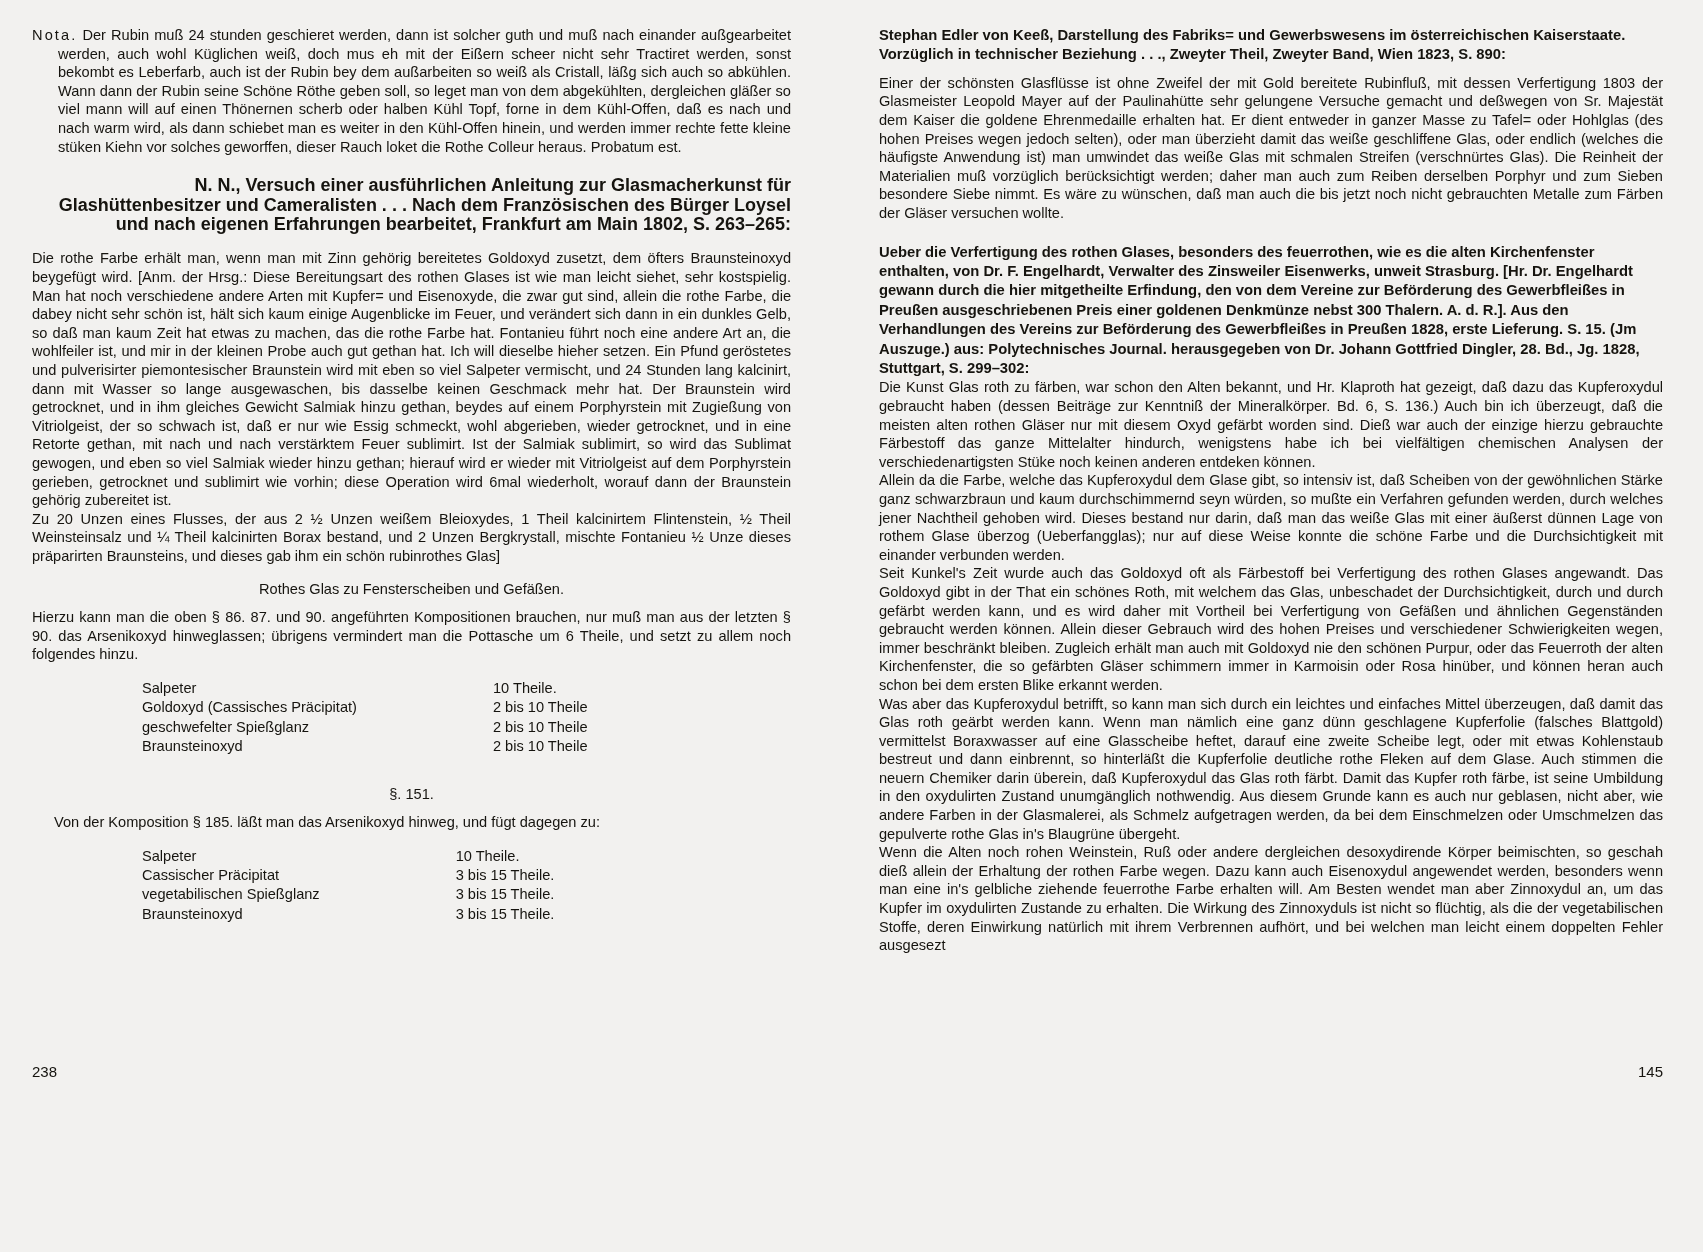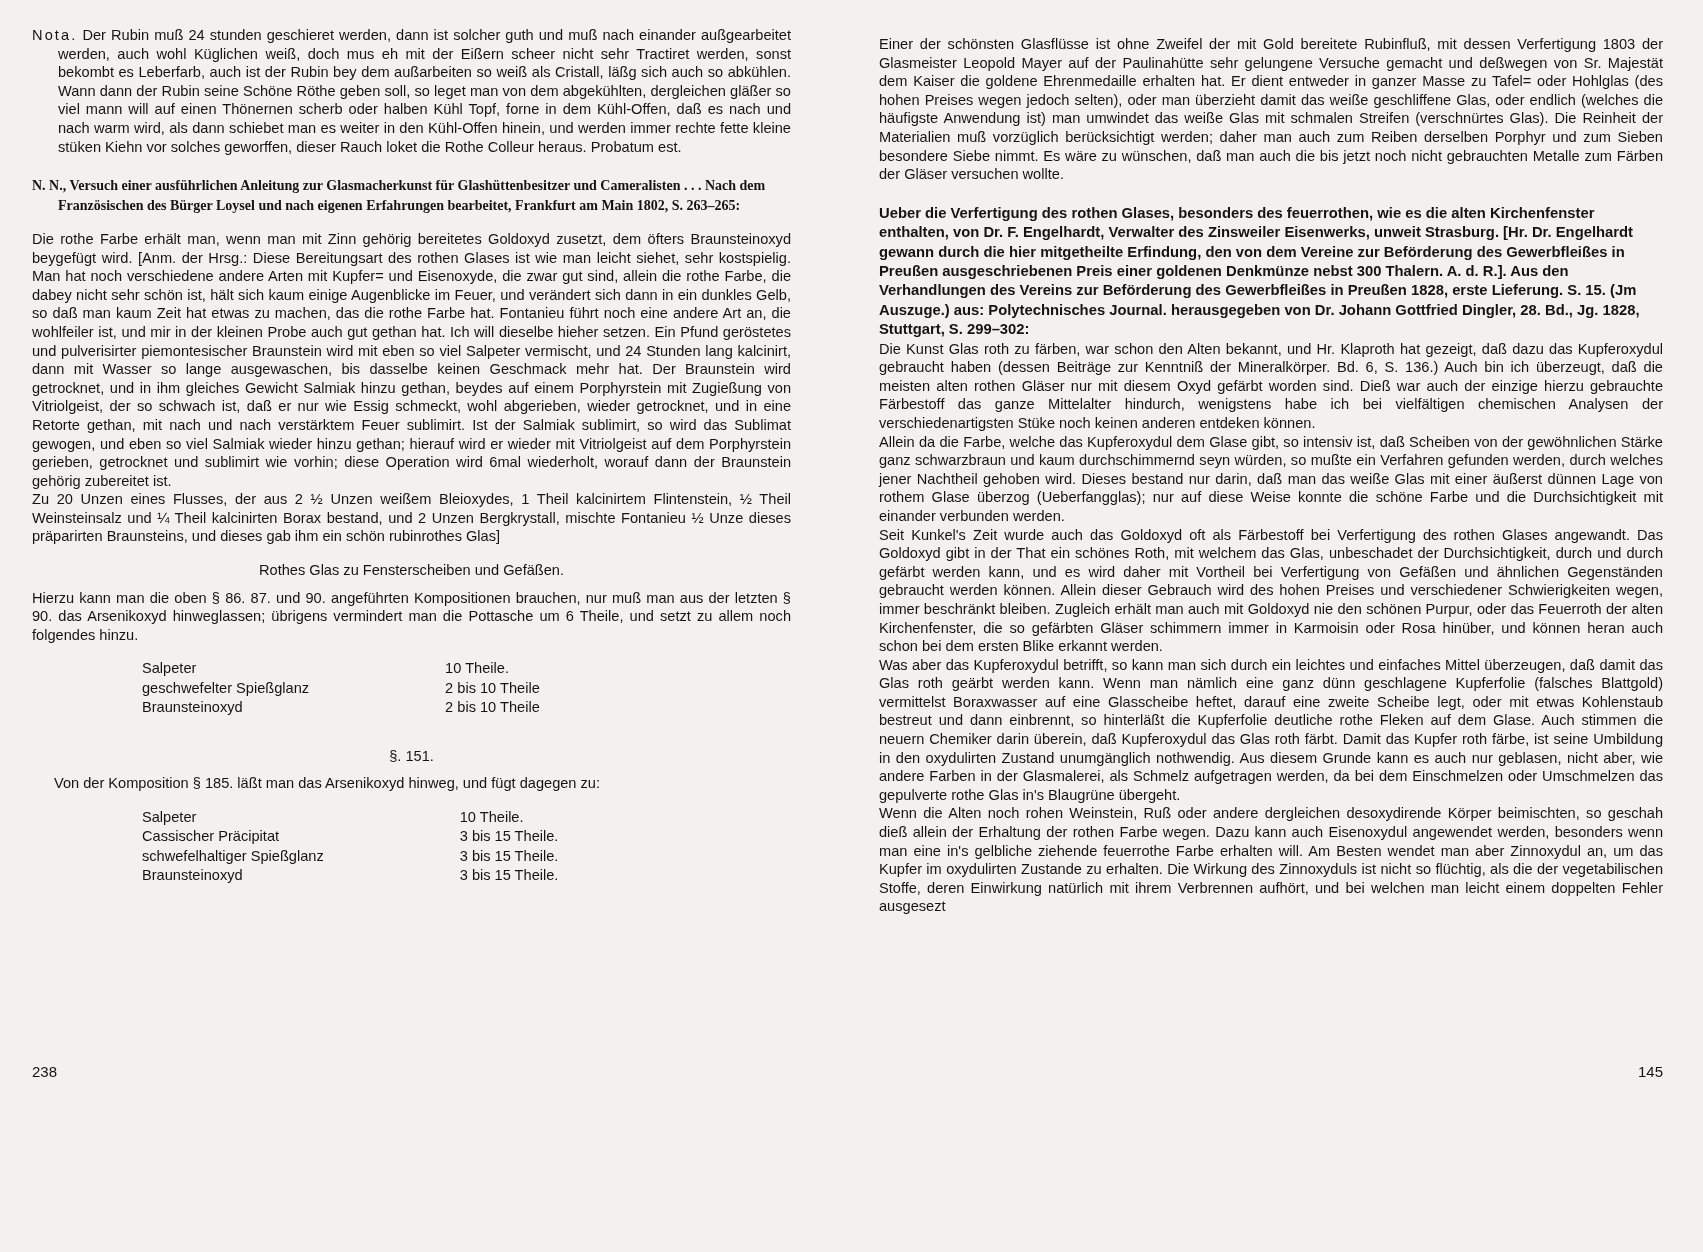--- a/index.html
+++ b/index.html
@@ -43,26 +43,25 @@
   }
   .para {
     margin-bottom: 0px;
   }
   .hang {
     padding-left: 26px;
     text-indent: -26px;
   }
   .head-block {
     font-weight: bold;
-    font-size: 14px;
+    font-size: 18px;
     line-height: 19.4px;
-    text-align: left;
+    text-align: right;
     padding-left: 26px;
     text-indent: -26px;
-    font-family: Liberation Serif, serif;
   }
   .head-block-right {
     font-weight: bold;
     font-size: 14.8px;
     line-height: 19.4px;
     text-align: left;
   }
   .gap-s { height: 9px; }
   .gap-m { height: 15px; }
   .gap-l { height: 20px; }
@@ -125,20 +124,24 @@
 
       <div class="gap-m"></div>
 
       <table class="tbl">
         <tbody>
             <tr>
           <td>Salpeter</td>
           <td class="c2">10 Theile.</td>
         </tr>
         <tr>
+          <td>Goldoxyd (Cassisches Präcipitat)</td>
+          <td class="c2">2 bis 10 Theile</td>
+        </tr>
+        <tr>
           <td>geschwefelter Spießglanz</td>
           <td class="c2">2 bis 10 Theile</td>
         </tr>
         <tr>
           <td>Braunsteinoxyd</td>
           <td class="c2">2 bis 10 Theile</td>
         </tr>
       </tbody>
         </table>
 
@@ -155,40 +158,41 @@
         <tbody>
             <tr>
           <td>Salpeter</td>
           <td class="c2">10 Theile.</td>
         </tr>
         <tr>
           <td>Cassischer Präcipitat</td>
           <td class="c2">3 bis 15 Theile.</td>
         </tr>
         <tr>
-          <td>schwefelhaltiger Spießglanz</td>
+          <td>vegetabilischen Spießglanz</td>
           <td class="c2">3 bis 15 Theile.</td>
         </tr>
         <tr>
           <td>Braunsteinoxyd</td>
           <td class="c2">3 bis 15 Theile.</td>
         </tr>
       </tbody>
         </table>
 
       <div class="gap-m"></div>
 
     </div>
 
     <div class="folio folio-left">238</div>
   </div>
 
   <div class="page page-right">
     <div class="col">
 
+      <p class="head-block-right">Stephan Edler von Keeß, Darstellung des Fabriks= und Gewerbswesens im österreichischen Kaiserstaate. Vorzüglich in technischer Beziehung . . ., Zweyter Theil, Zweyter Band, Wien 1823, S. 890:</p>
 
       <div class="gap-s"></div>
 
       <p class="para">Einer der schönsten Glasflüsse ist ohne Zweifel der mit Gold bereitete Rubinfluß, mit dessen Verfertigung 1803 der Glasmeister Leopold Mayer auf der Paulinahütte sehr gelungene Versuche gemacht und deßwegen von Sr. Majestät dem Kaiser die goldene Ehrenmedaille erhalten hat. Er dient entweder in ganzer Masse zu Tafel= oder Hohlglas (des hohen Preises wegen jedoch selten), oder man überzieht damit das weiße geschliffene Glas, oder endlich (welches die häufigste Anwendung ist) man umwindet das weiße Glas mit schmalen Streifen (verschnürtes Glas). Die Reinheit der Materialien muß vorzüglich berücksichtigt werden; daher man auch zum Reiben derselben Porphyr und zum Sieben besondere Siebe nimmt. Es wäre zu wünschen, daß man auch die bis jetzt noch nicht gebrauchten Metalle zum Färben der Gläser versuchen wollte.</p>
 
       <div class="gap-l"></div>
 
       <p class="head-block-right">Ueber die Verfertigung des rothen Glases, besonders des feuerrothen, wie es die alten Kirchenfenster enthalten, von Dr. F. Engelhardt, Verwalter des Zinsweiler Eisenwerks, unweit Strasburg. [Hr. Dr. Engelhardt gewann durch die hier mitgetheilte Erfindung, den von dem Vereine zur Beförderung des Gewerbfleißes in Preußen ausgeschriebenen Preis einer goldenen Denkmünze nebst 300 Thalern. A. d. R.]. Aus den Verhandlungen des Vereins zur Beförderung des Gewerbfleißes in Preußen 1828, erste Lieferung. S. 15. (Jm Auszuge.) aus: Polytechnisches Journal. herausgegeben von Dr. Johann Gottfried Dingler, 28. Bd., Jg. 1828, Stuttgart, S. 299–302:</p>
 
       <p class="para">Die Kunst Glas roth zu färben, war schon den Alten bekannt, und Hr. Klaproth hat gezeigt, daß dazu das Kupferoxydul gebraucht haben (dessen Beiträge zur Kenntniß der Mineralkörper. Bd. 6, S. 136.) Auch bin ich überzeugt, daß die meisten alten rothen Gläser nur mit diesem Oxyd gefärbt worden sind. Dieß war auch der einzige hierzu gebrauchte Färbestoff das ganze Mittelalter hindurch, wenigstens habe ich bei vielfältigen chemischen Analysen der verschiedenartigsten Stüke noch keinen anderen entdeken können.</p>

